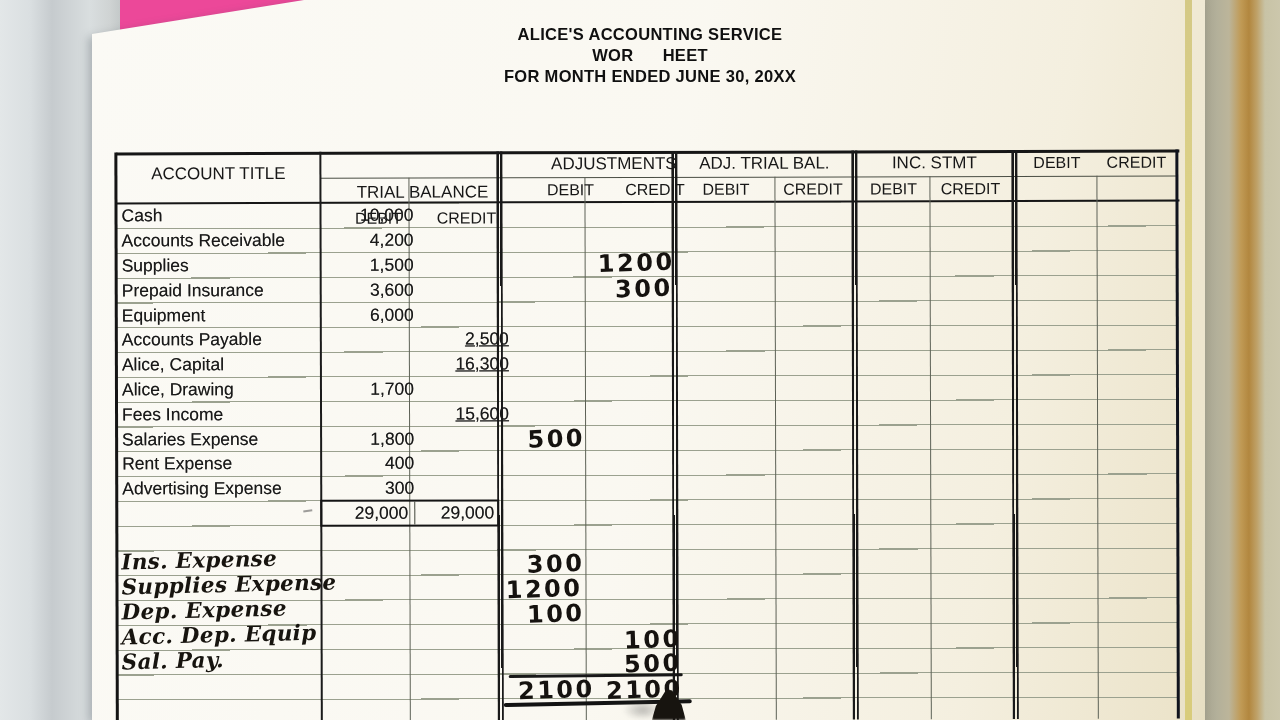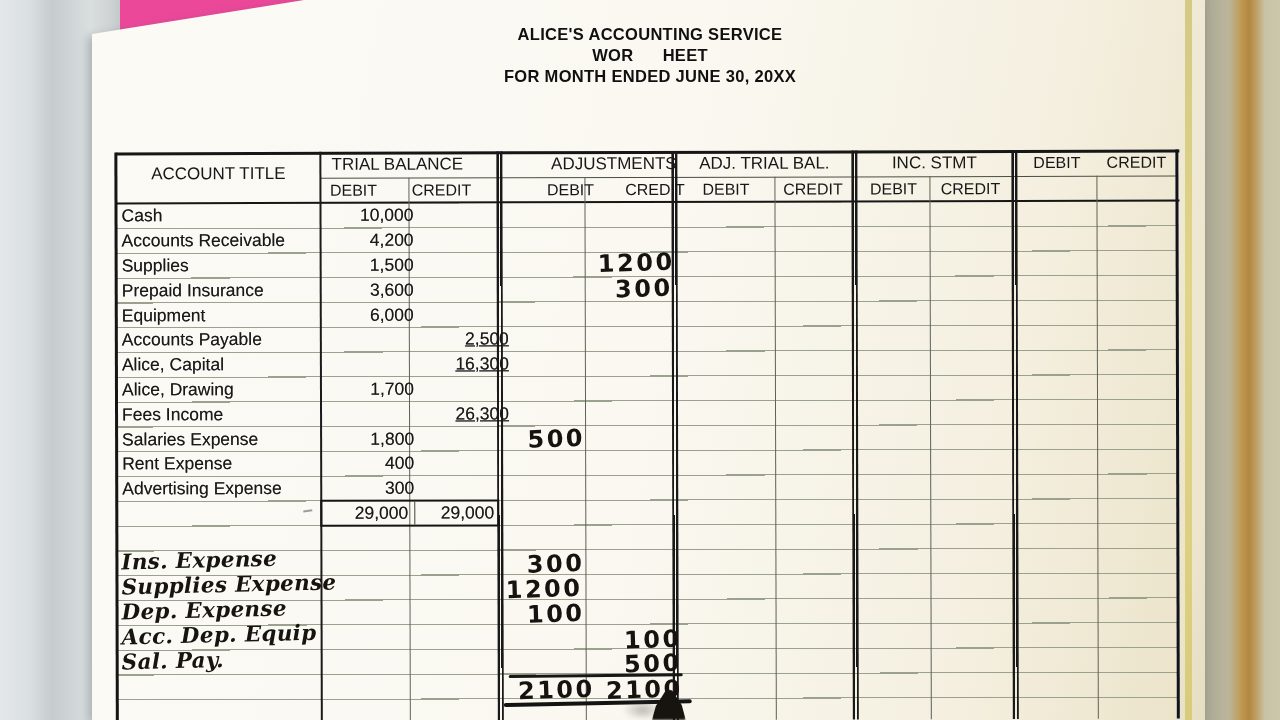--- a/index.html
+++ b/index.html
@@ -37,21 +37,21 @@
   .x409{left:409px;} .x497{left:497px;} .x585{left:585px;} .x672{left:672px;}
   .x775{left:775px;} .x852{left:852px;} .x930{left:930px;} .x1012{left:1012px;}
   .x1097{left:1097px;} .x1177{left:1176px;width:3.4px;background:#10131d;}
   
   .hdr-account{position:absolute;left:117px;top:160px;width:204px;height:25px;
     display:flex;align-items:center;justify-content:center;font-size:17px;color:#171717;}
   .sec{position:absolute;top:151px;height:51px;display:flex;flex-direction:column;color:#171717;}
   .sec-label{height:26px;display:flex;align-items:center;justify-content:center;font-size:17px;white-space:nowrap;}
   .subs{height:25px;display:flex;}
   .subs span{display:flex;align-items:center;justify-content:center;font-size:16px;}
-  .sec0{left:310px;width:176px;} .sec0 .sub-d{width:88px;} .sec0 .sub-c{width:88px;}
+  .sec0{left:335px;width:176px;margin-top:28px;} .sec0 .sub-d{width:88px;} .sec0 .sub-c{width:88px;}
   .sec1{left:530px;width:169px;} .sec1 .sub-d{width:82px;} .sec1 .sub-c{width:87px;}
   .sec2{left:678px;width:174px;} .sec2 .sub-d{width:97px;} .sec2 .sub-c{width:77px;}
   .sec3{left:858px;width:154px;} .sec3 .sub-d{width:72px;} .sec3 .sub-c{width:82px;}
   .sec4{left:1018px;width:159px;} .sec4 .sub-d{width:79px;} .sec4 .sub-c{width:80px;}
   
   .rows-host{position:absolute;left:117px;top:202.6px;width:1060px;}
   .prow{display:flex;height:24.8px;font-size:17.5px;color:#191919;
     text-shadow:0 0 .4px rgba(20,20,20,.6);}
   .prow .cell-account{width:204px;padding-left:5px;display:flex;align-items:center;white-space:nowrap;}
   .prow .cell-tbd{width:88px;padding-right:7px;display:flex;align-items:center;justify-content:flex-end;}
@@ -217,21 +217,21 @@
 
   <div class="prow">
     <div class="cell-account">Alice, Drawing</div>
     <div class="cell-tbd">1,700</div>
     <div class="cell-tbc"></div>
   </div>
 
   <div class="prow">
     <div class="cell-account">Fees Income</div>
     <div class="cell-tbd"></div>
-    <div class="cell-tbc">26,300</div>
+    <div class="cell-tbc">15,600</div>
   </div>
 
   <div class="prow">
     <div class="cell-account">Salaries Expense</div>
     <div class="cell-tbd">1,800</div>
     <div class="cell-tbc"></div>
   </div>
 
   <div class="prow">
     <div class="cell-account">Rent Expense</div>

